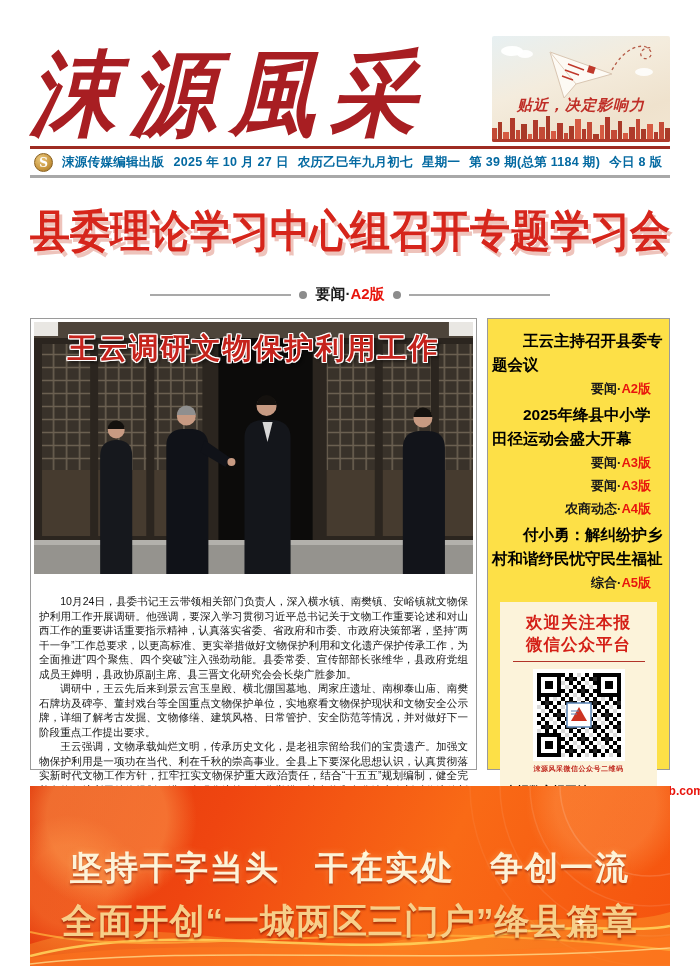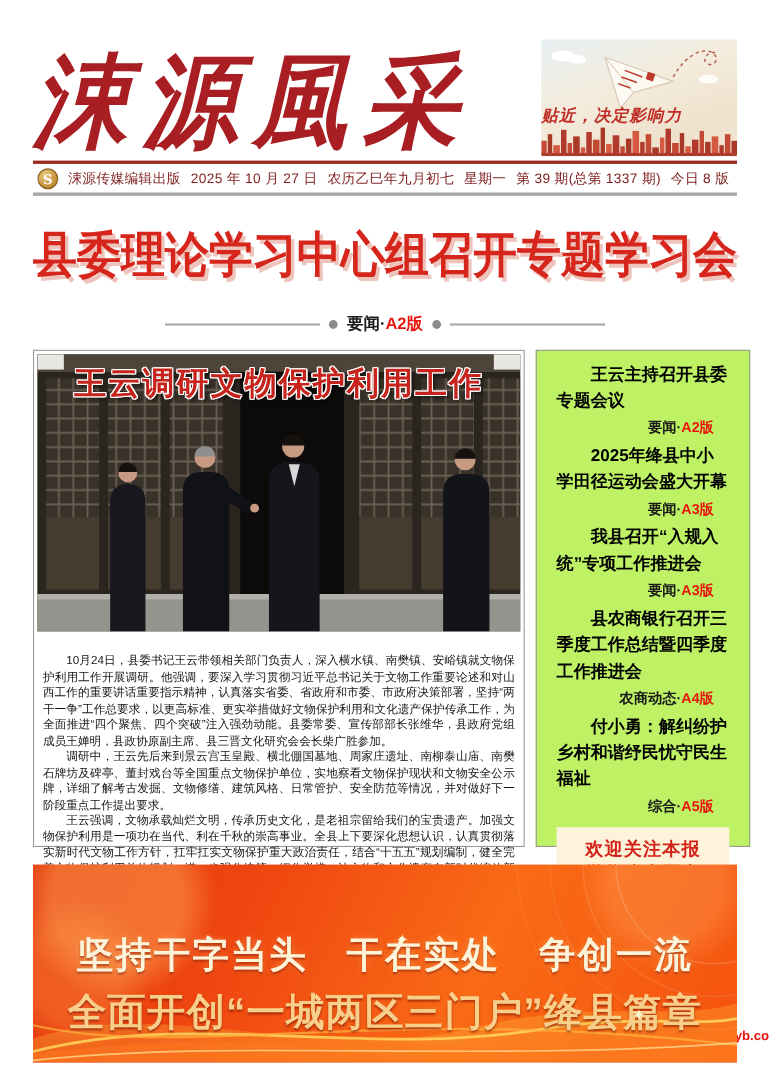--- a/index.html
+++ b/index.html
@@ -6,32 +6,32 @@
   html,body { background:#ffffff; }
   body { width:700px; height:980px; font-family:"Liberation Sans","DejaVu Sans",sans-serif; color:#111; overflow:hidden; }
   .page { width:700px; height:980px; padding:0 30px; position:relative; background:#fff; }
 
   
   .masthead { padding-top:30px; display:flex; justify-content:space-between; align-items:flex-end; height:142px;gap:44px; }
   .paper-title { font-family:"DejaVu Serif","Liberation Serif",serif; font-weight:bold; font-style:italic;
     color:#a81e22; font-size:86px; line-height:1.05; letter-spacing:14px; transform:scaleY(1.08); transform-origin:bottom left; white-space:nowrap; }
   .mast-card { position:relative; width:178px; height:106px; overflow:hidden; border-radius:2px;
     background:linear-gradient(160deg,#e7f0f2 0%,#f4ecdd 40%,#efe2cd 75%,#f2e6d2 100%); }
-  .mast-slogan { position:absolute; left:0; right:0; top:60px; color:#bf2d26; font-weight:bold;
+  .mast-slogan { position:absolute; left:0; right:0; top:60px; text-align:center; color:#bf2d26; font-weight:bold;
     font-family:"DejaVu Serif","Liberation Serif",serif; font-style:italic; font-size:15px; letter-spacing:1px; }
   .mast-svg { position:absolute; left:0; top:0; }
   .skyline { position:absolute; left:0; bottom:0; }
 
   
   .rule-red { height:3px; background:#9e2b22; margin-top:4px; }
   .info-row { display:flex; align-items:center; height:26px; gap:9px; padding-left:4px; }
   .pub-logo { width:19px; height:19px; border-radius:50%; flex:0 0 auto;
     background:radial-gradient(circle at 35% 30%,#e9c87e,#c9973f 60%,#9c6f23); border:1px solid #8a6120;
     color:#fff; font-size:12px; font-weight:bold; text-align:center; line-height:18px; font-family:"DejaVu Serif",serif; }
-  .info-item { font-size:12.5px; font-weight:normal; color:#7f1d1d; white-space:nowrap; letter-spacing:.3px; }
+  .info-item { font-size:12.5px; font-weight:bold; color:#0369a1; white-space:nowrap; letter-spacing:.3px; }
   .rule-gray { height:3px; background:#a8a8a8; }
 
   
   .lead-headline { margin-top:26px; text-align:center; font-size:40px; font-weight:900; color:#d6251b;
     letter-spacing:0; transform:scaleY(1.1); text-shadow:3px 3px 0 #eec3bb; white-space:nowrap; }
   .kicker { margin:26px auto 0; width:400px; display:flex; align-items:center; gap:8px; }
   .kicker .kline { flex:1; height:2px; background:#a9a9a9; }
   .kicker .kdot { width:8px; height:8px; border-radius:50%; background:#8c8c8c; flex:0 0 auto; }
   .kicker .ktext { font-size:15px; font-weight:900; white-space:nowrap; }
   .kicker .ktext .sec { color:#1a1a1a; }
@@ -42,21 +42,21 @@
   .article-box { width:447px; height:452px; border:1px solid #9a9a9a; padding:3px; background:#fff; }
   .photo-wrap { position:relative; width:439px; height:252px; background:#6d6458; }
   .photo-caption { position:absolute; top:7px; left:0; right:0; text-align:center; z-index:3;
     font-size:29px; font-weight:900; color:#c5231c; letter-spacing:2px;
     text-shadow:-1px -1px 0 #fff,1px -1px 0 #fff,-1px 1px 0 #fff,1px 1px 0 #fff,0 -1px 0 #fff,0 1px 0 #fff,-1px 0 0 #fff,1px 0 0 #fff,3px 3px 3px rgba(0,0,0,.45); }
   .body-text { padding:20px 5px 0; font-size:10.6px; line-height:1.37; text-align:justify; color:#141414; }
   .body-text p { text-indent:2em; margin:0; }
   .authors { float:right; font-weight:bold; margin-left:14px; letter-spacing:2px; }
 
   
-  .sidebar-box { width:217px; height:452px; border:1px solid #9a9a9a; padding:10px 18px 0; background:#bef264; }
+  .sidebar-box { width:217px; height:452px; border:1px solid #9a9a9a; padding:10px 4px 0; background:#fde047; }
   .sb-title { font-size:15.5px; font-weight:900; line-height:1.55; text-indent:2em; color:#000; }
   .sb-ref { text-align:right; font-size:13px; font-weight:900; margin:3px 14px 5px 0; }
   .sb-ref .sec { color:#1a1a1a; }
   .sb-ref .pg { color:#e8150d; }
 
   .wechat-box { margin:10px auto 0; width:157px; background:#fcf3da; text-align:center; padding:10px 5px 9px; }
   .wx-title { color:#d42017; font-size:16.5px; font-weight:900; line-height:1.3; letter-spacing:1px;text-align:center; }
   .wx-div { width:132px; margin:6px auto 7px; border-top:1.5px solid #b23328; }
   .qr { display:block; margin:0 auto; }
   .qr-caption { font-size:7px; color:#c0281e; font-weight:bold; margin-top:3px; letter-spacing:.5px; }
@@ -137,21 +137,21 @@
     </div>
   </div>
 
   <div class="rule-red"></div>
   <div class="info-row">
     <div class="pub-logo">S</div>
     <span class="info-item">涑源传媒编辑出版</span>
     <span class="info-item">2025 年 10 月 27 日</span>
     <span class="info-item">农历乙巳年九月初七</span>
     <span class="info-item">星期一</span>
-    <span class="info-item">第 39 期(总第 1337 期)</span>
+    <span class="info-item">第 39 期(总第 1184 期)</span>
     <span class="info-item">今日 8 版</span>
   </div>
   <div class="rule-gray"></div>
 
   <div class="lead-headline">县委理论学习中心组召开专题学习会</div>
   <div class="kicker">
     <span class="kline"></span>
     <span class="kdot"></span>
     <span class="ktext"><span class="sec">要闻·</span><span class="pg">A2版</span></span>
     <span class="kdot"></span>
@@ -222,25 +222,23 @@
 
       <div class="sb-item">
         <p class="sb-title">王云主持召开县委专题会议</p>
         <p class="sb-ref"><span class="sec">要闻·</span><span class="pg">A2版</span></p>
       </div>
       <div class="sb-item">
         <p class="sb-title">2025年绛县中小学田径运动会盛大开幕</p>
         <p class="sb-ref"><span class="sec">要闻·</span><span class="pg">A3版</span></p>
       </div>
       <div class="sb-item">
-        <p class="sb-title">我县召开“入规入统”专项工作推进会</p>
         <p class="sb-ref"><span class="sec">要闻·</span><span class="pg">A3版</span></p>
       </div>
       <div class="sb-item">
-        <p class="sb-title">县农商银行召开三季度工作总结暨四季度工作推进会</p>
         <p class="sb-ref"><span class="sec">农商动态·</span><span class="pg">A4版</span></p>
       </div>
       <div class="sb-item">
         <p class="sb-title">付小勇：解纠纷护乡村和谐纾民忧守民生福祉</p>
         <p class="sb-ref"><span class="sec">综合·</span><span class="pg">A5版</span></p>
       </div>
 
       <div class="wechat-box">
         <div class="wx-title">欢迎关注本报</div>
         <div class="wx-title">微信公众平台</div>

